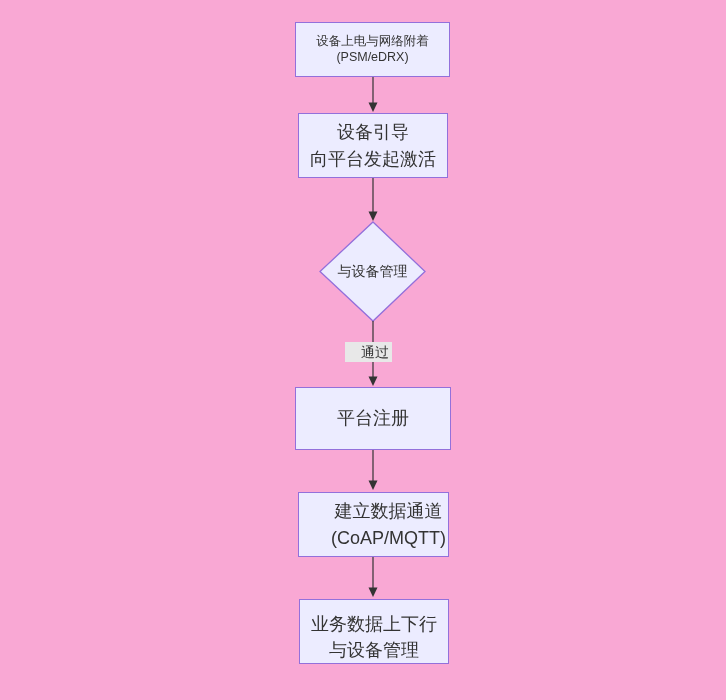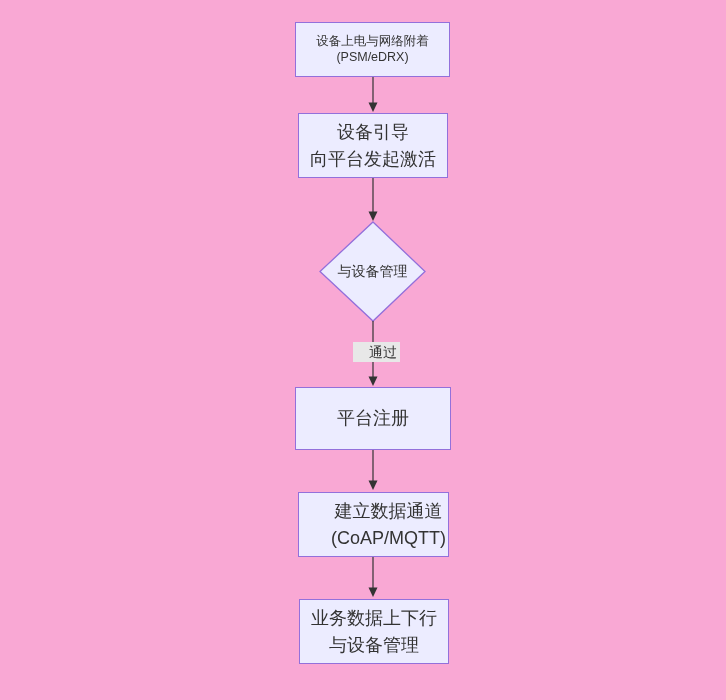--- a/index.html
+++ b/index.html
@@ -92,29 +92,29 @@
 
   <div class="node" style="left:298px; top:113px; width:150px; height:65px;">
     <div>设备引导</div>
     <div>向平台发起激活</div>
   </div>
 
   <div class="diamond-label" style="left:320px; top:222px; width:105px; height:99px;">
     <div>与设备管理</div>
   </div>
 
-  <div class="edge-label" style="left:353px; top:342px;padding-left:16px;">通过</div>
+  <div class="edge-label" style="left:345px; top:342px;padding-left:16px;">通过</div>
 
   <div class="node" style="left:295px; top:387px; width:156px; height:63px;text-align:center;">
     <div>平台注册</div>
   </div>
 
   <div class="node" style="left:298px; top:492px; width:151px; height:65px;padding-left:30px;">
     <div>建立数据通道</div>
     <div>(CoAP/MQTT)</div>
   </div>
 
-  <div class="node" style="left:299px; top:599px; width:150px; height:65px;">
+  <div class="node" style="left:299px; top:599px; width:150px; height:65px;justify-content:flex-end;">
     <div>业务数据上下行</div>
     <div>与设备管理</div>
   </div>
 
 </div>
 
 </body></html>

